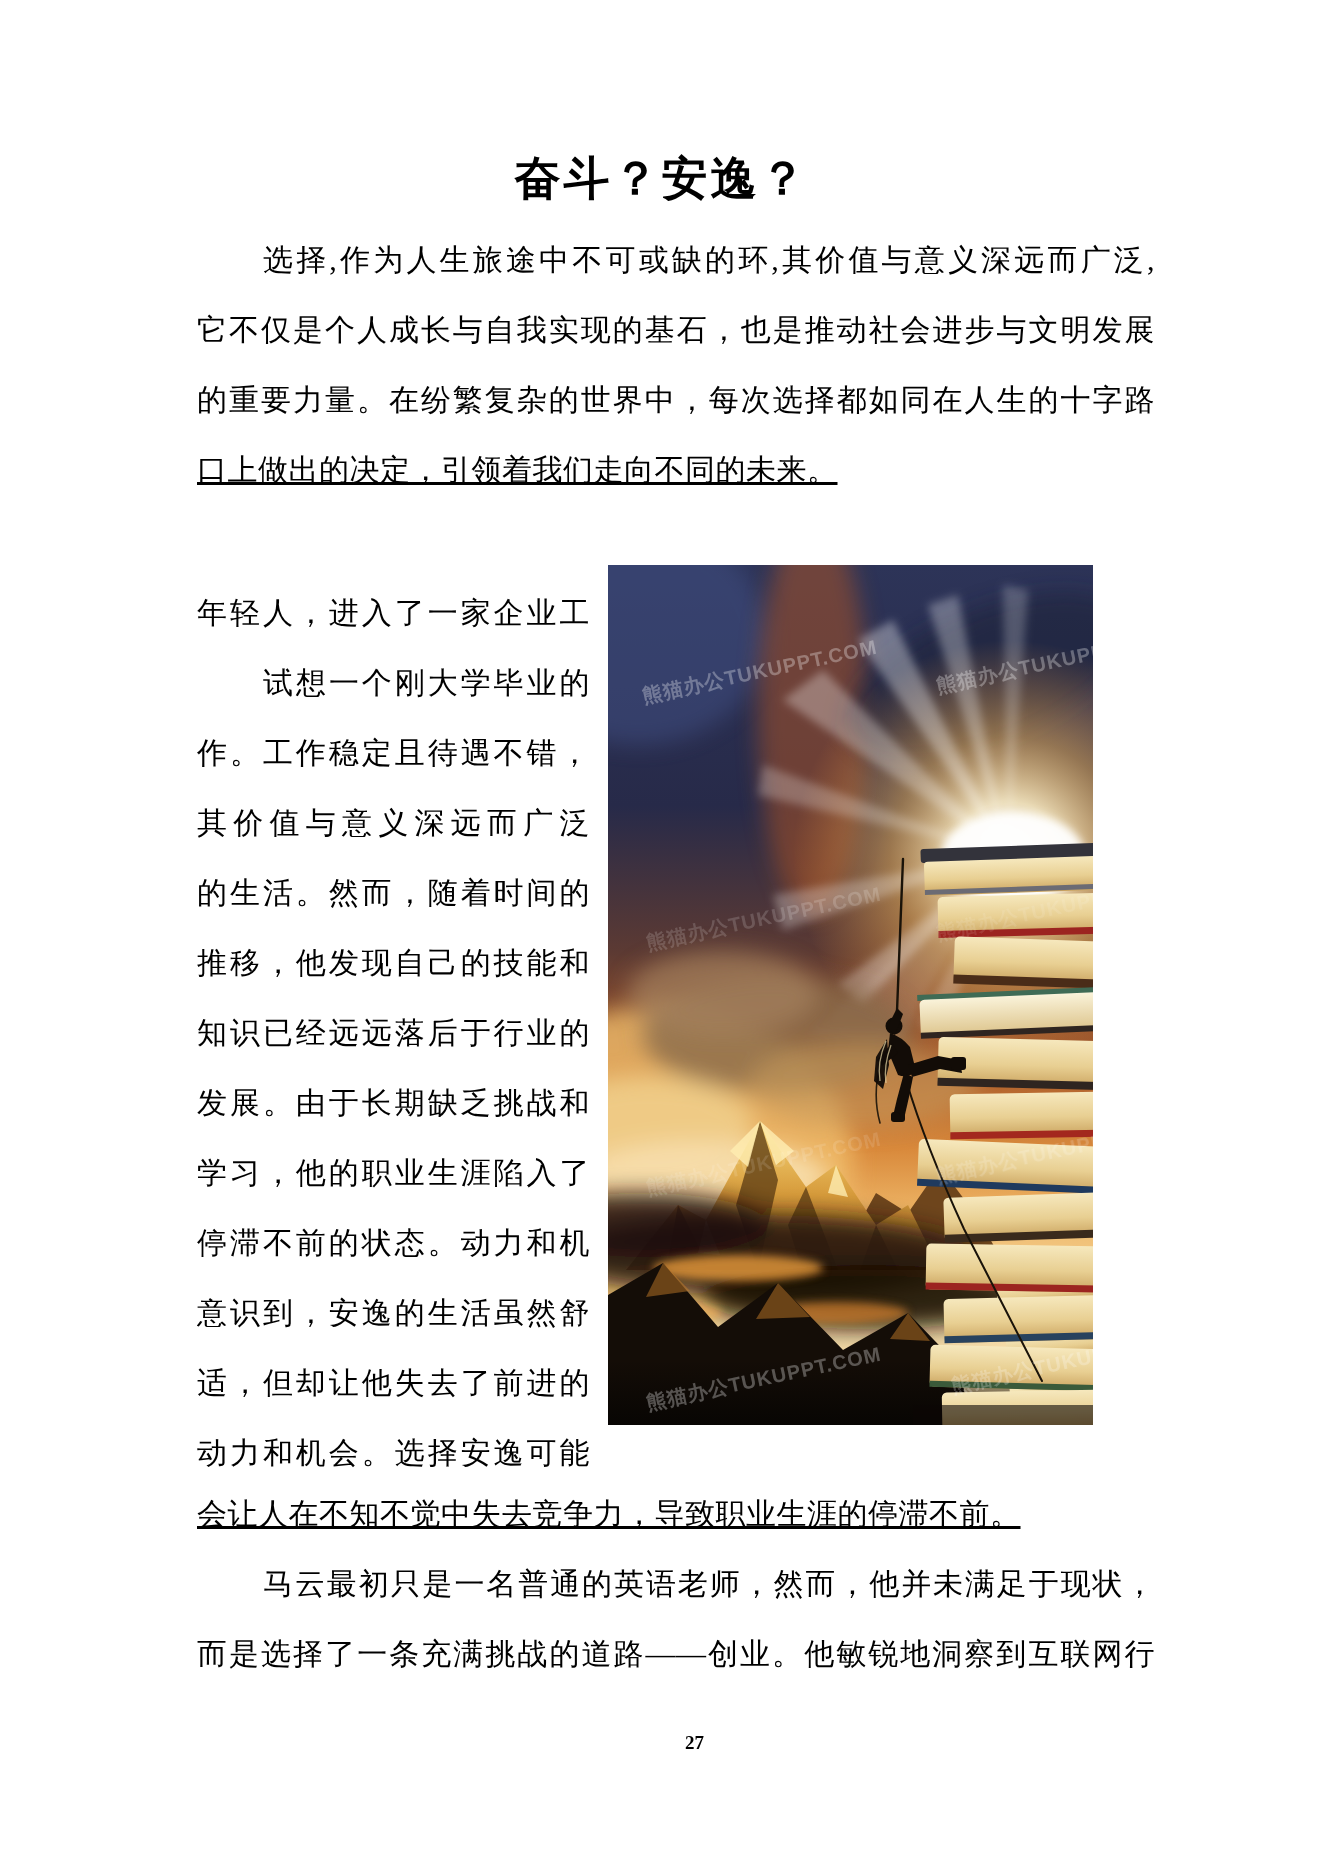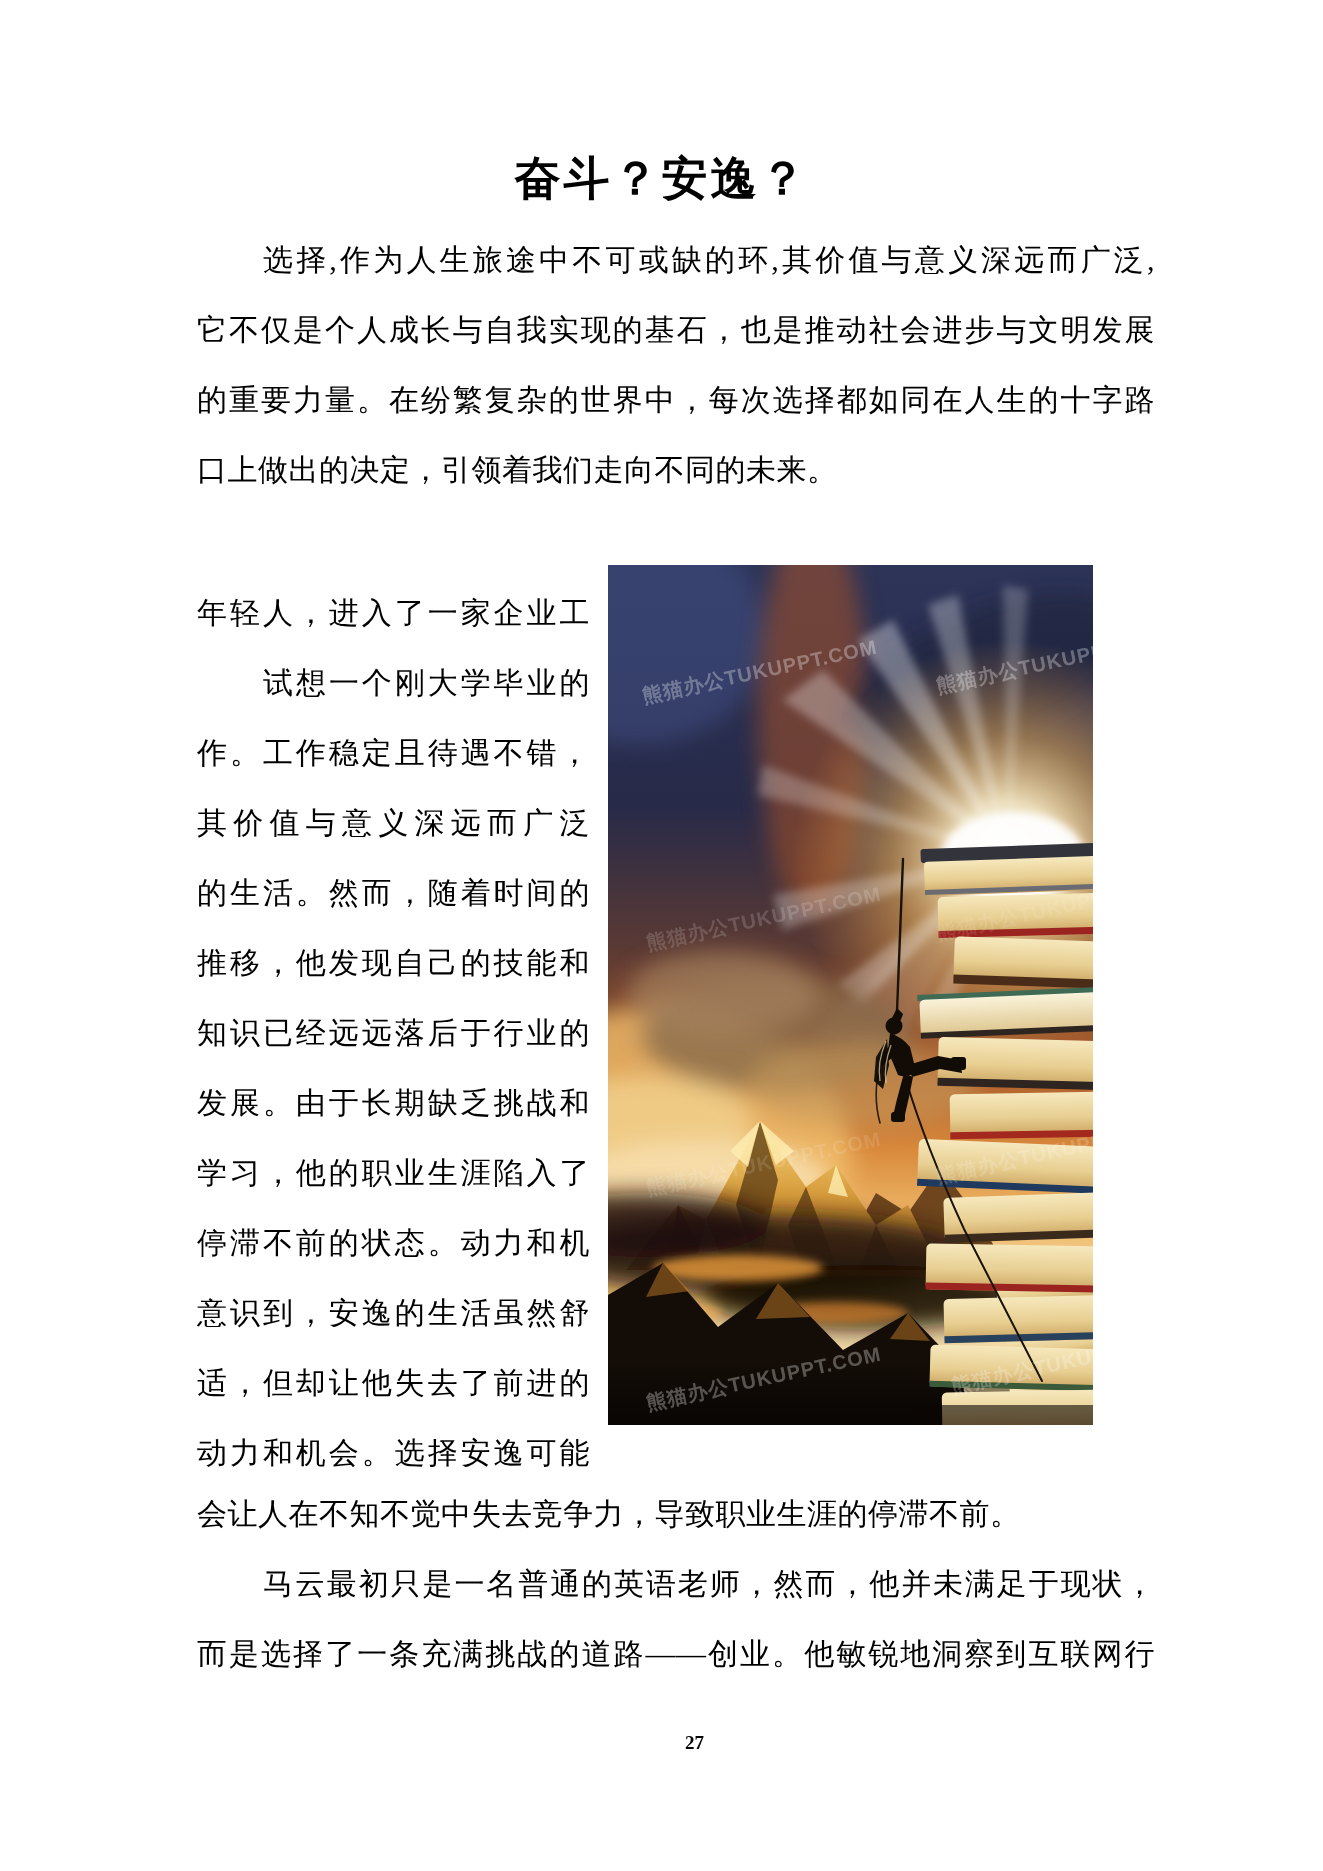--- a/index.html
+++ b/index.html
@@ -11,21 +11,21 @@
     color:#000;
     font-family:"Liberation Serif","DejaVu Serif",serif;
     border-radius:13px;
   }
   .doc-title{
     position:absolute;top:148px;left:0;width:100%;
     margin:0;text-align:center;
     font-size:46px;font-weight:700;letter-spacing:3px;
   }
   .textblock{position:absolute;font-size:30px;letter-spacing:0.5px;}
-  .tline{height:70px;line-height:70px;overflow:hidden;white-space:nowrap;}
+  .tline{height:70px;line-height:70px;overflow:hidden;white-space:nowrap;text-decoration:underline;}
   .jline{
     height:70px;line-height:70px;overflow:hidden;white-space:normal;
     text-align:justify;text-align-last:justify;
   }
   .indent{text-indent:66px;}
   .intro{top:225px;left:197px;width:958px;}
   .col-text{top:578px;left:197px;width:393px;}
   .cont-text{top:1479px;left:197px;width:958px;}
   .page-number{
     position:absolute;top:1732px;left:0;width:100%;

